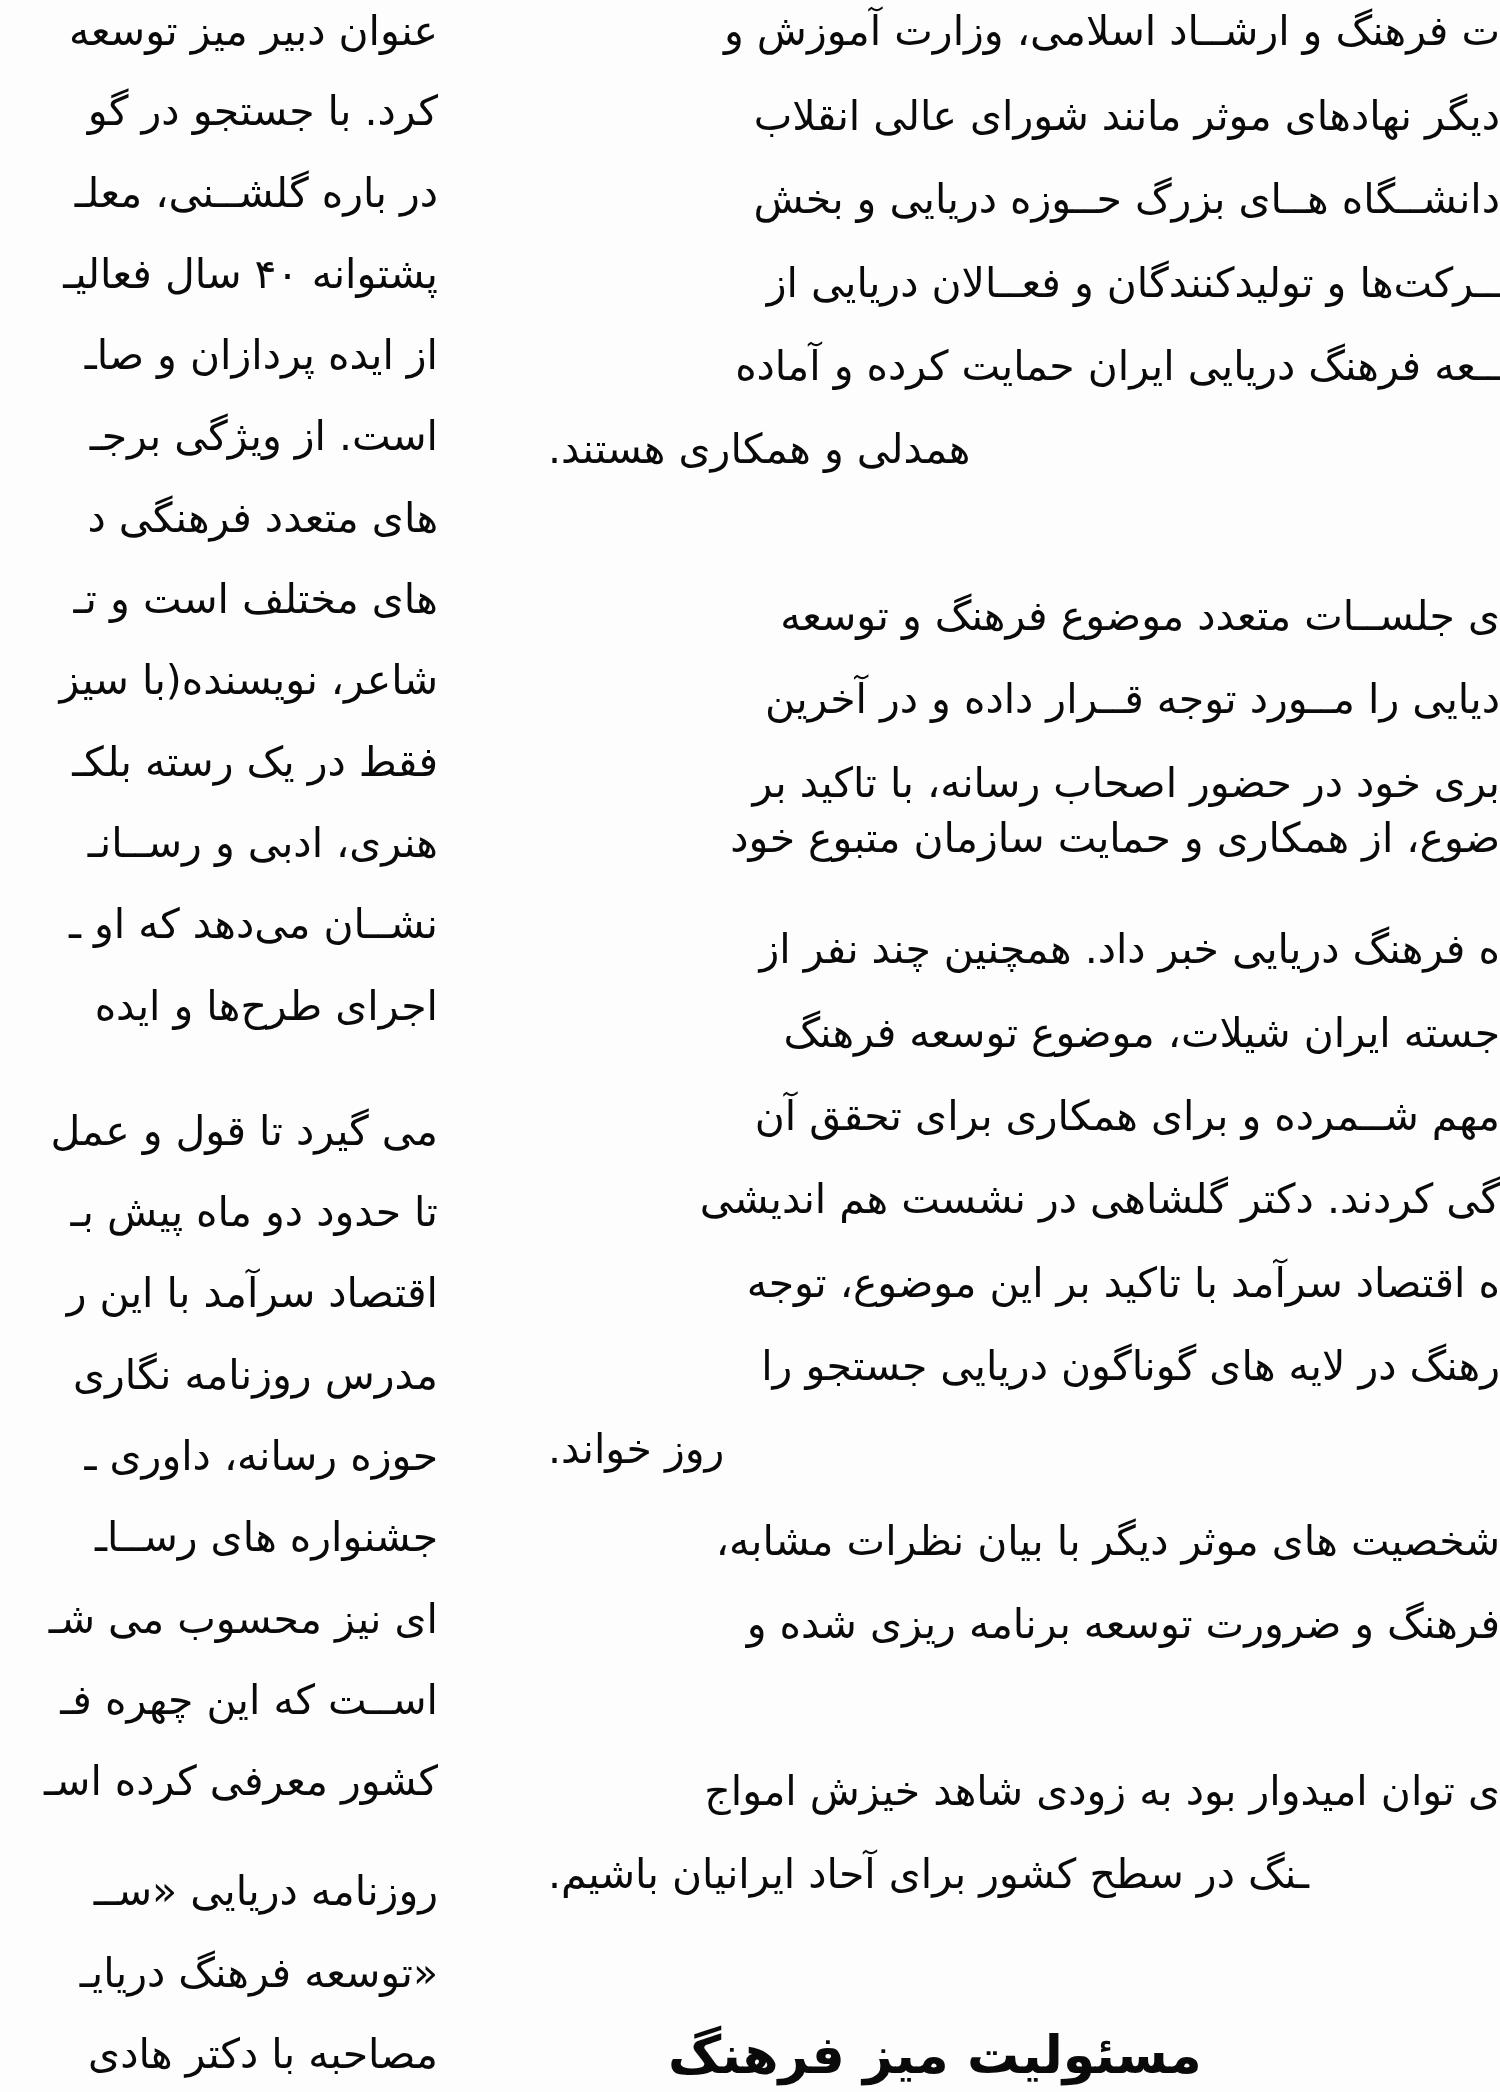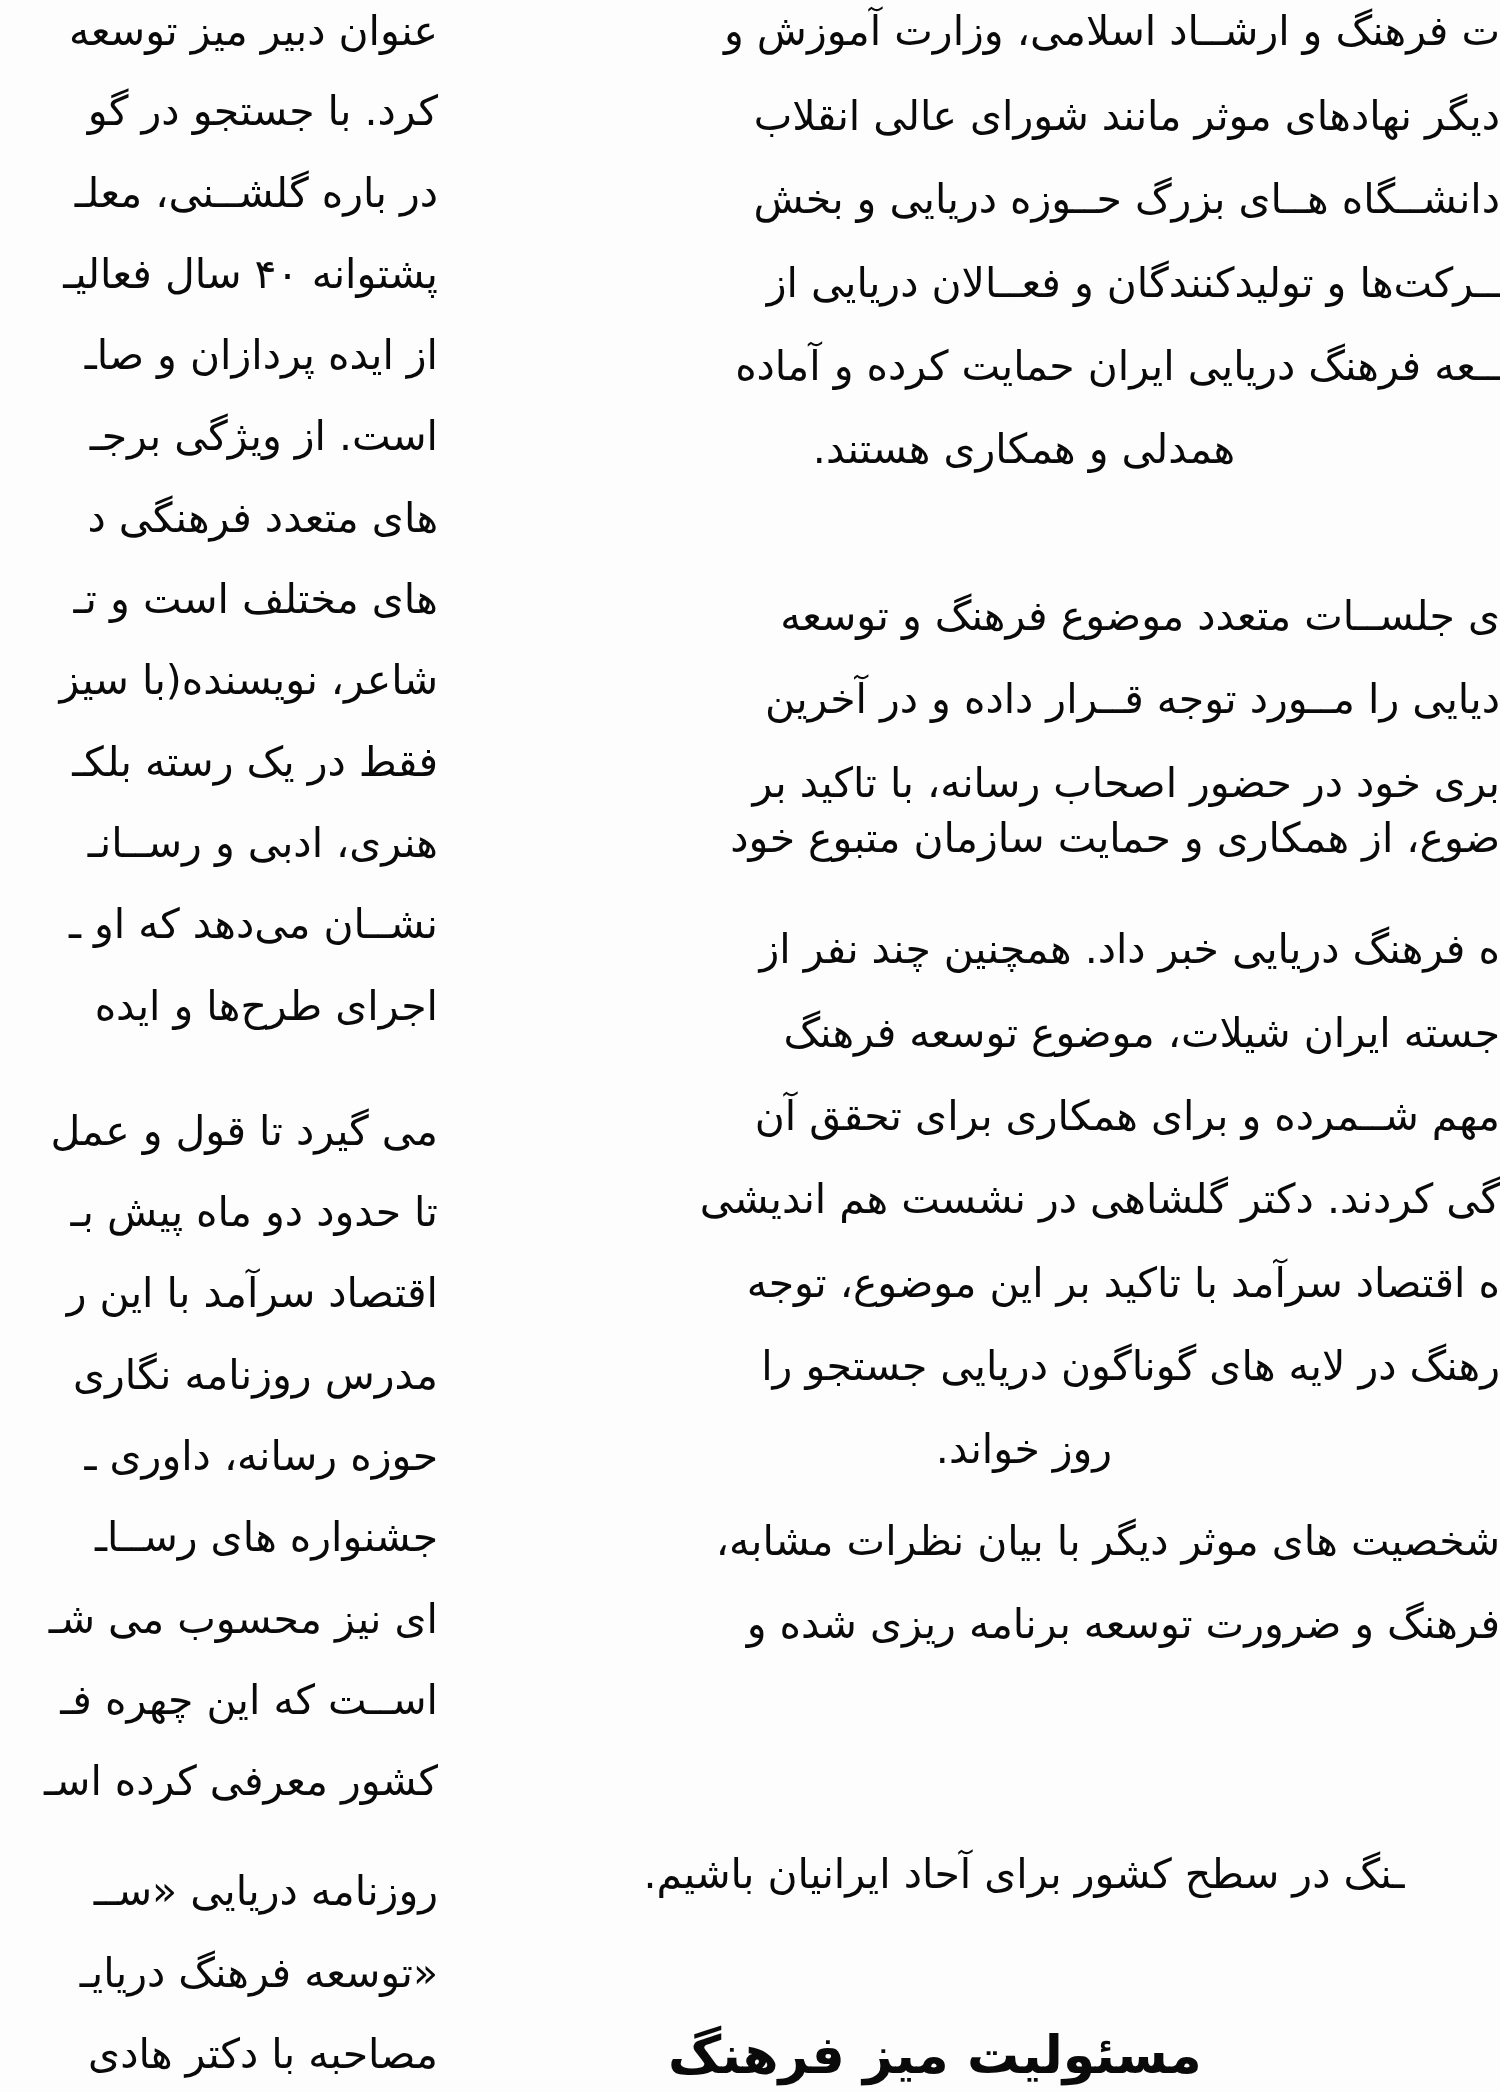--- a/index.html
+++ b/index.html
@@ -46,21 +46,21 @@
       line-height: 62px;
       font-size: 41px;
       white-space: nowrap;
       text-align: right;
       direction: rtl;
       letter-spacing: 0;
     }
     .col-right .line { right: 58px; }
     .col-left .line { right: 12px; }
     .line.last {
-      text-align: center;
+      text-align: left;
     }
     .heading {
       position: absolute;
       top: 2018px;
       left: 548px;
       width: 900px;
       height: 74px;
       line-height: 74px;
       text-align: left;
       font-size: 52px;
@@ -117,18 +117,19 @@
     <div class="line" style="top:807px">ضوع، از همکاری و حمایت سازمان متبوع خود</div>
     <div class="line" style="top:918px">ه فرهنگ دریایی خبر داد. همچنین چند نفر از</div>
     <div class="line" style="top:1002px">جسته ایران شیلات، موضوع توسعه فرهنگ</div>
     <div class="line" style="top:1085px">مهم شــمرده و برای همکاری برای تحقق آن</div>
     <div class="line" style="top:1168px">گی کردند. دکتر گلشاهی در نشست هم اندیشی</div>
     <div class="line" style="top:1252px">ه اقتصاد سرآمد با تاکید بر این موضوع، توجه</div>
     <div class="line" style="top:1335px">رهنگ در لایه های گوناگون دریایی جستجو را</div>
     <div class="line last" style="top:1418px">روز خواند.</div>
     <div class="line" style="top:1510px">شخصیت های موثر دیگر با بیان نظرات مشابه،</div>
     <div class="line" style="top:1593px">فرهنگ و ضرورت توسعه برنامه ریزی شده و</div>
+    <div class="line" style="top:1760px">ی توان امیدوار بود به زودی شاهد خیزش امواج</div>
     <div class="line last" style="top:1843px">ـنگ در سطح کشور برای آحاد ایرانیان باشیم.</div>
   </div>
 
   <div class="heading">مسئولیت میز فرهنگ</div>
 
 </div>
 
 </body></html>

